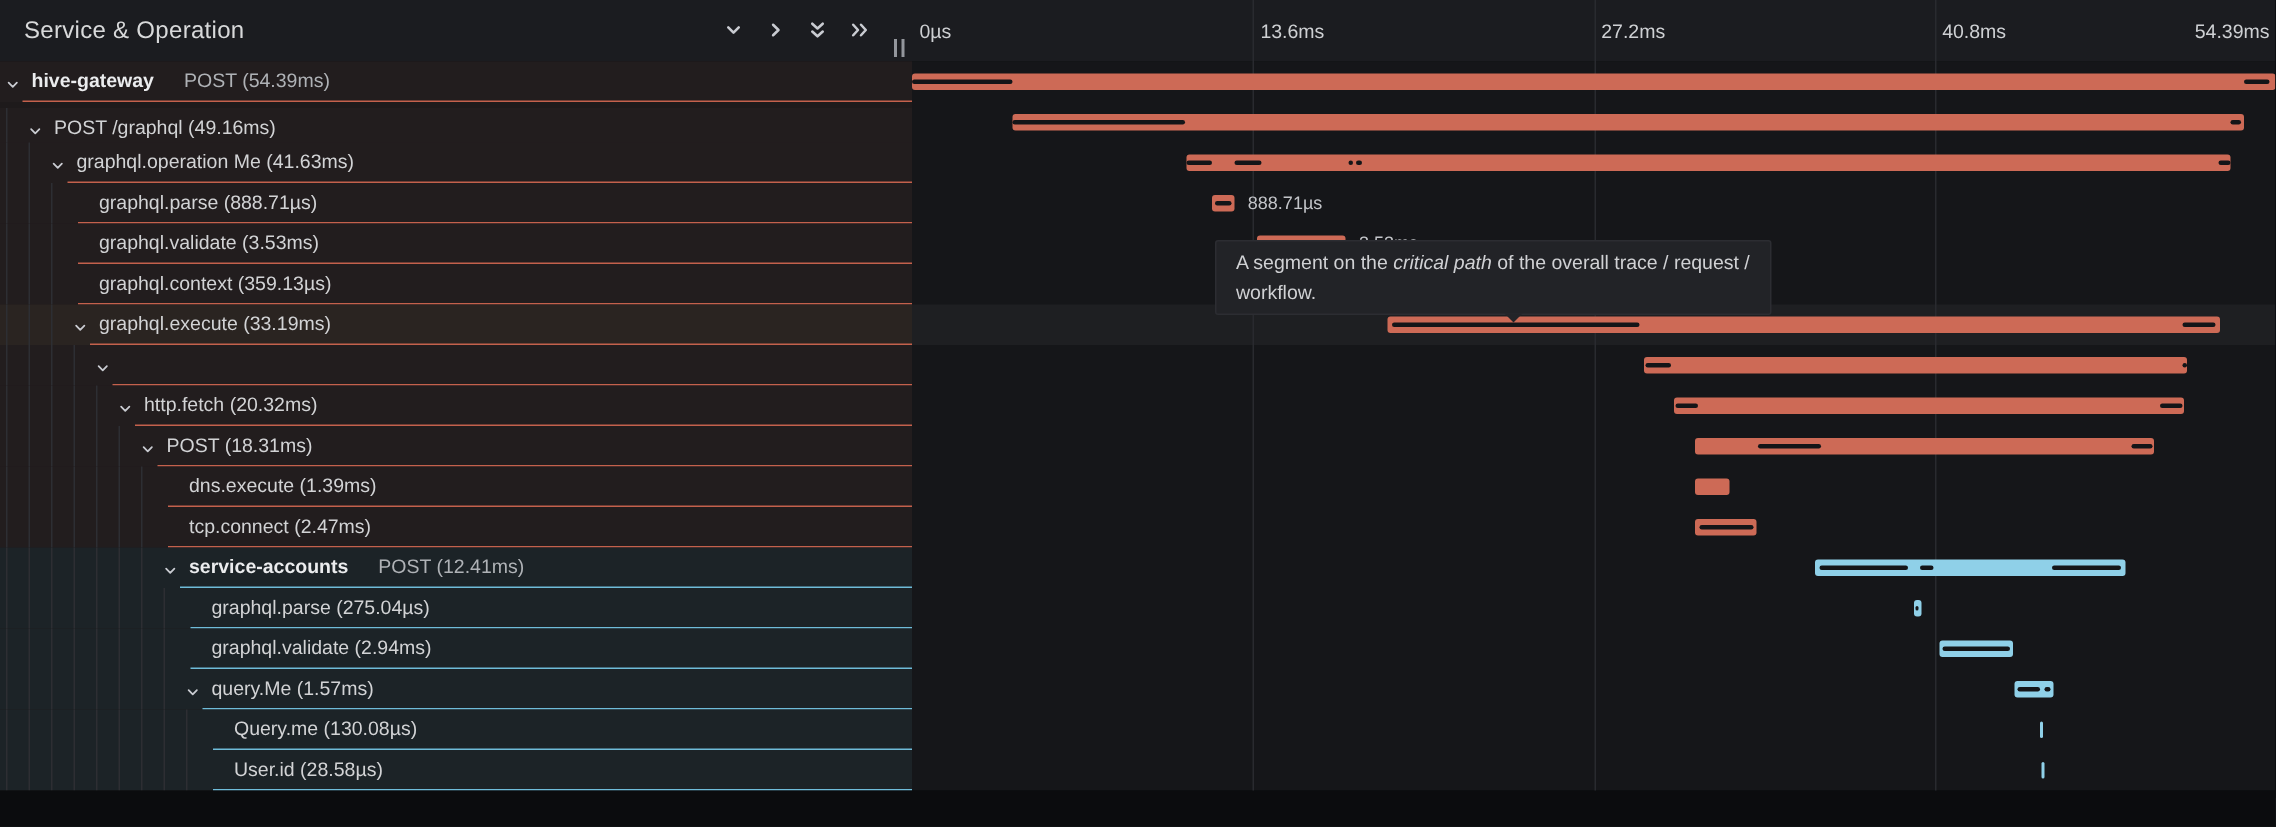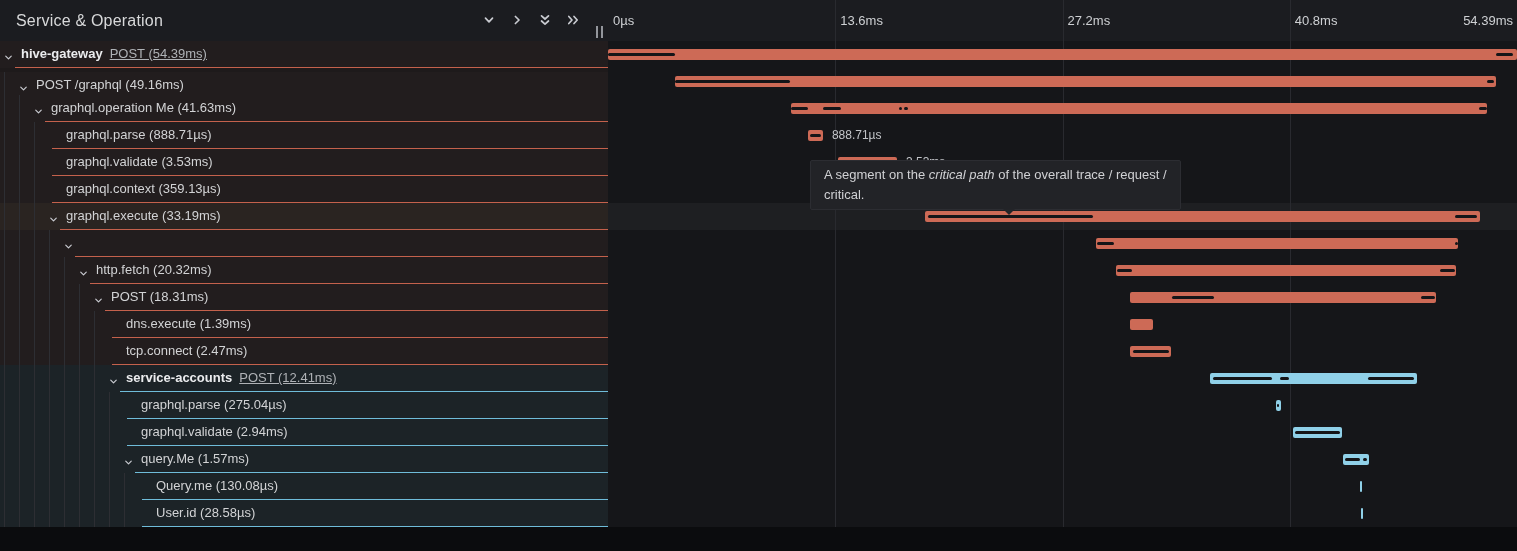--- a/index.html
+++ b/index.html
@@ -29,21 +29,21 @@
   .lrow { position:absolute; left:0; width:608px; height:27px; background:#221d1e; }
   .lrow.blue { background:#1c2327; }
   .lrow.hover { background:#2a2421; }
   .trow { position:absolute; left:608px; width:909px; height:27px; }
   .trow.hover { background:#1e1f22; }
   .guide { position:absolute; top:0; bottom:0; width:1px; background:#2d2e33; }
   .chev { position:absolute; top:8px; width:11px; height:11px; cursor:pointer; }
   .chev svg { stroke:#c9cbd1; stroke-width:1.5; fill:none; stroke-linecap:round; stroke-linejoin:round; }
   .rowtxt { position:absolute; top:0; right:4px; line-height:26px; font-size:13px; color:#d2d3d5; white-space:nowrap; overflow:hidden; }
   .rowtxt b { font-weight:700; color:#ebecee; }
-  .rowtxt .op { color:#afb2b6; margin-left:7px;text-decoration:underline; }
+  .rowtxt .op { color:#afb2b6; margin-left:20px; }
   .underline { position:absolute; bottom:0; height:1px; right:0; }
   .underline.salmon { background:#c4614c; }
   .underline.blue { background:#6fbcd9; }
   
   .bar { position:absolute; top:8px; height:11px; border-radius:2px; z-index:2; cursor:pointer; }
   .bar.salmon { background:#cd6a56; }
   .bar.blue { background:#8fd0e8; }
   .stripe { position:absolute; top:4px; height:3px; border-radius:1.5px; background:#141518; }
   .barlabel { position:absolute; top:0; line-height:27px; font-size:12px; color:#c3c5c9; white-space:nowrap; z-index:2; }
   
@@ -376,18 +376,18 @@
       <div class="bar blue" style="left: 1361.07px; top: 508px; width: 2px;"></div>
     </div>
 
   <div id="resize-handle">
       <i class="b1"></i>
       <i class="b2"></i>
     </div>
 
   <div id="tooltip">
     <div><span>A segment on the </span><em>critical path</em><span> of the overall trace / request /</span></div>
-    <div>critical.</div>
+    <div>workflow.</div>
     <div class="ptr"></div>
   </div>
 
   <div id="bottom-strip"></div>
 </div>
 
 </body></html>

